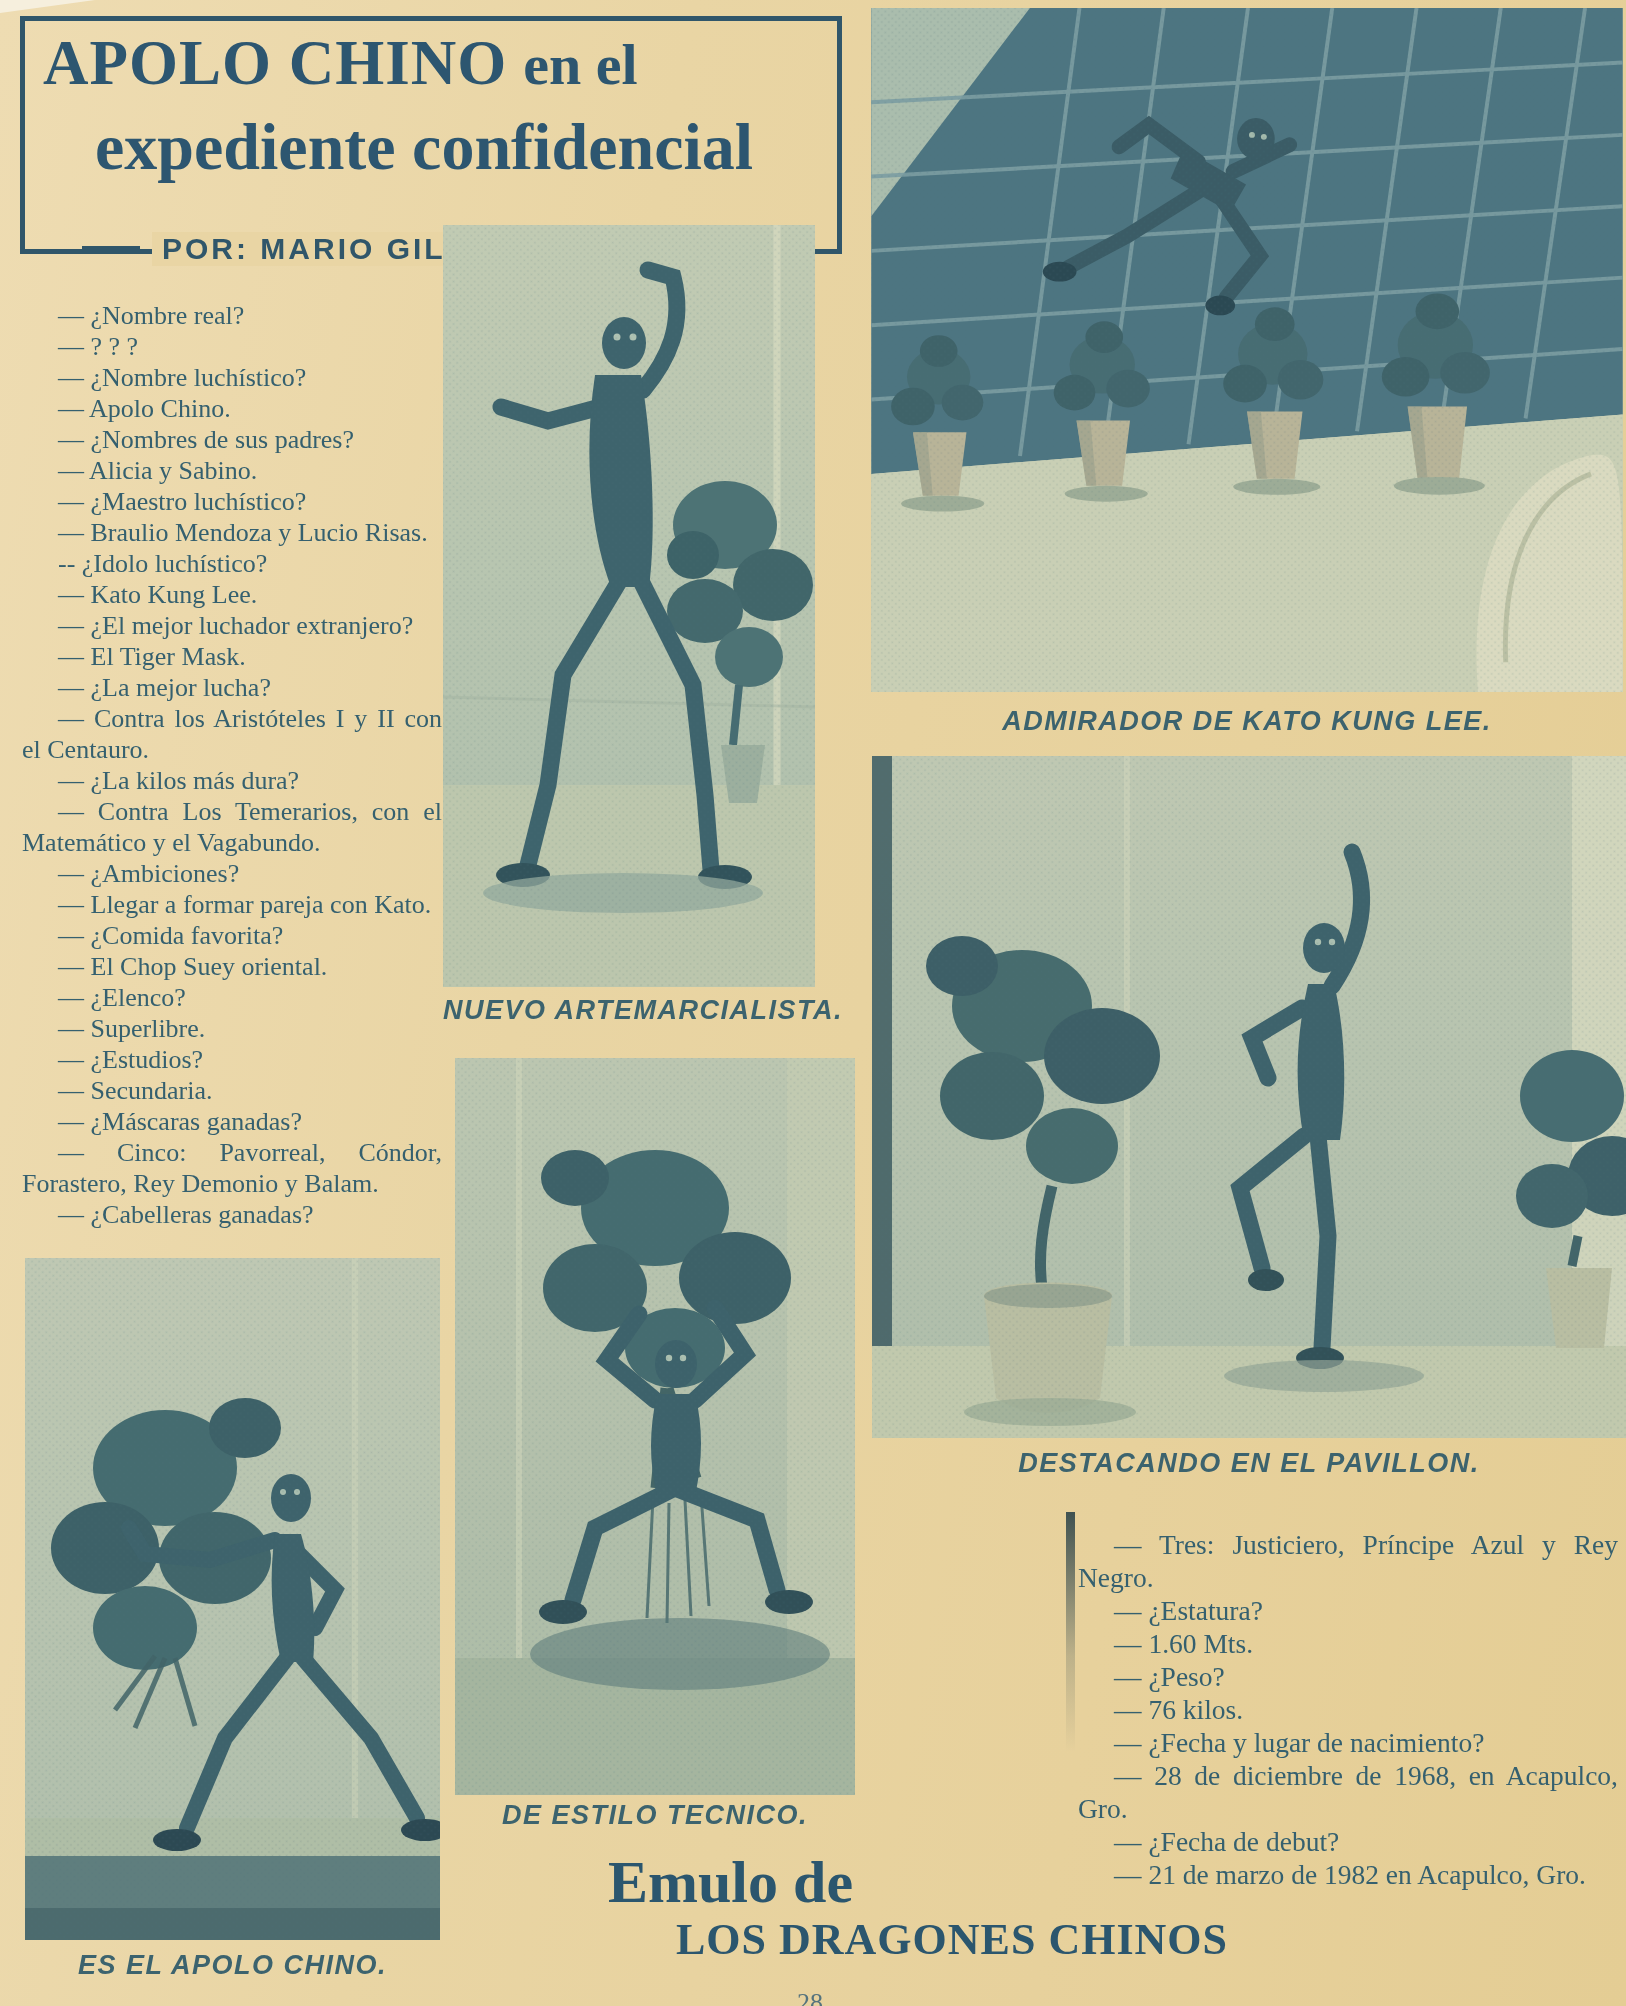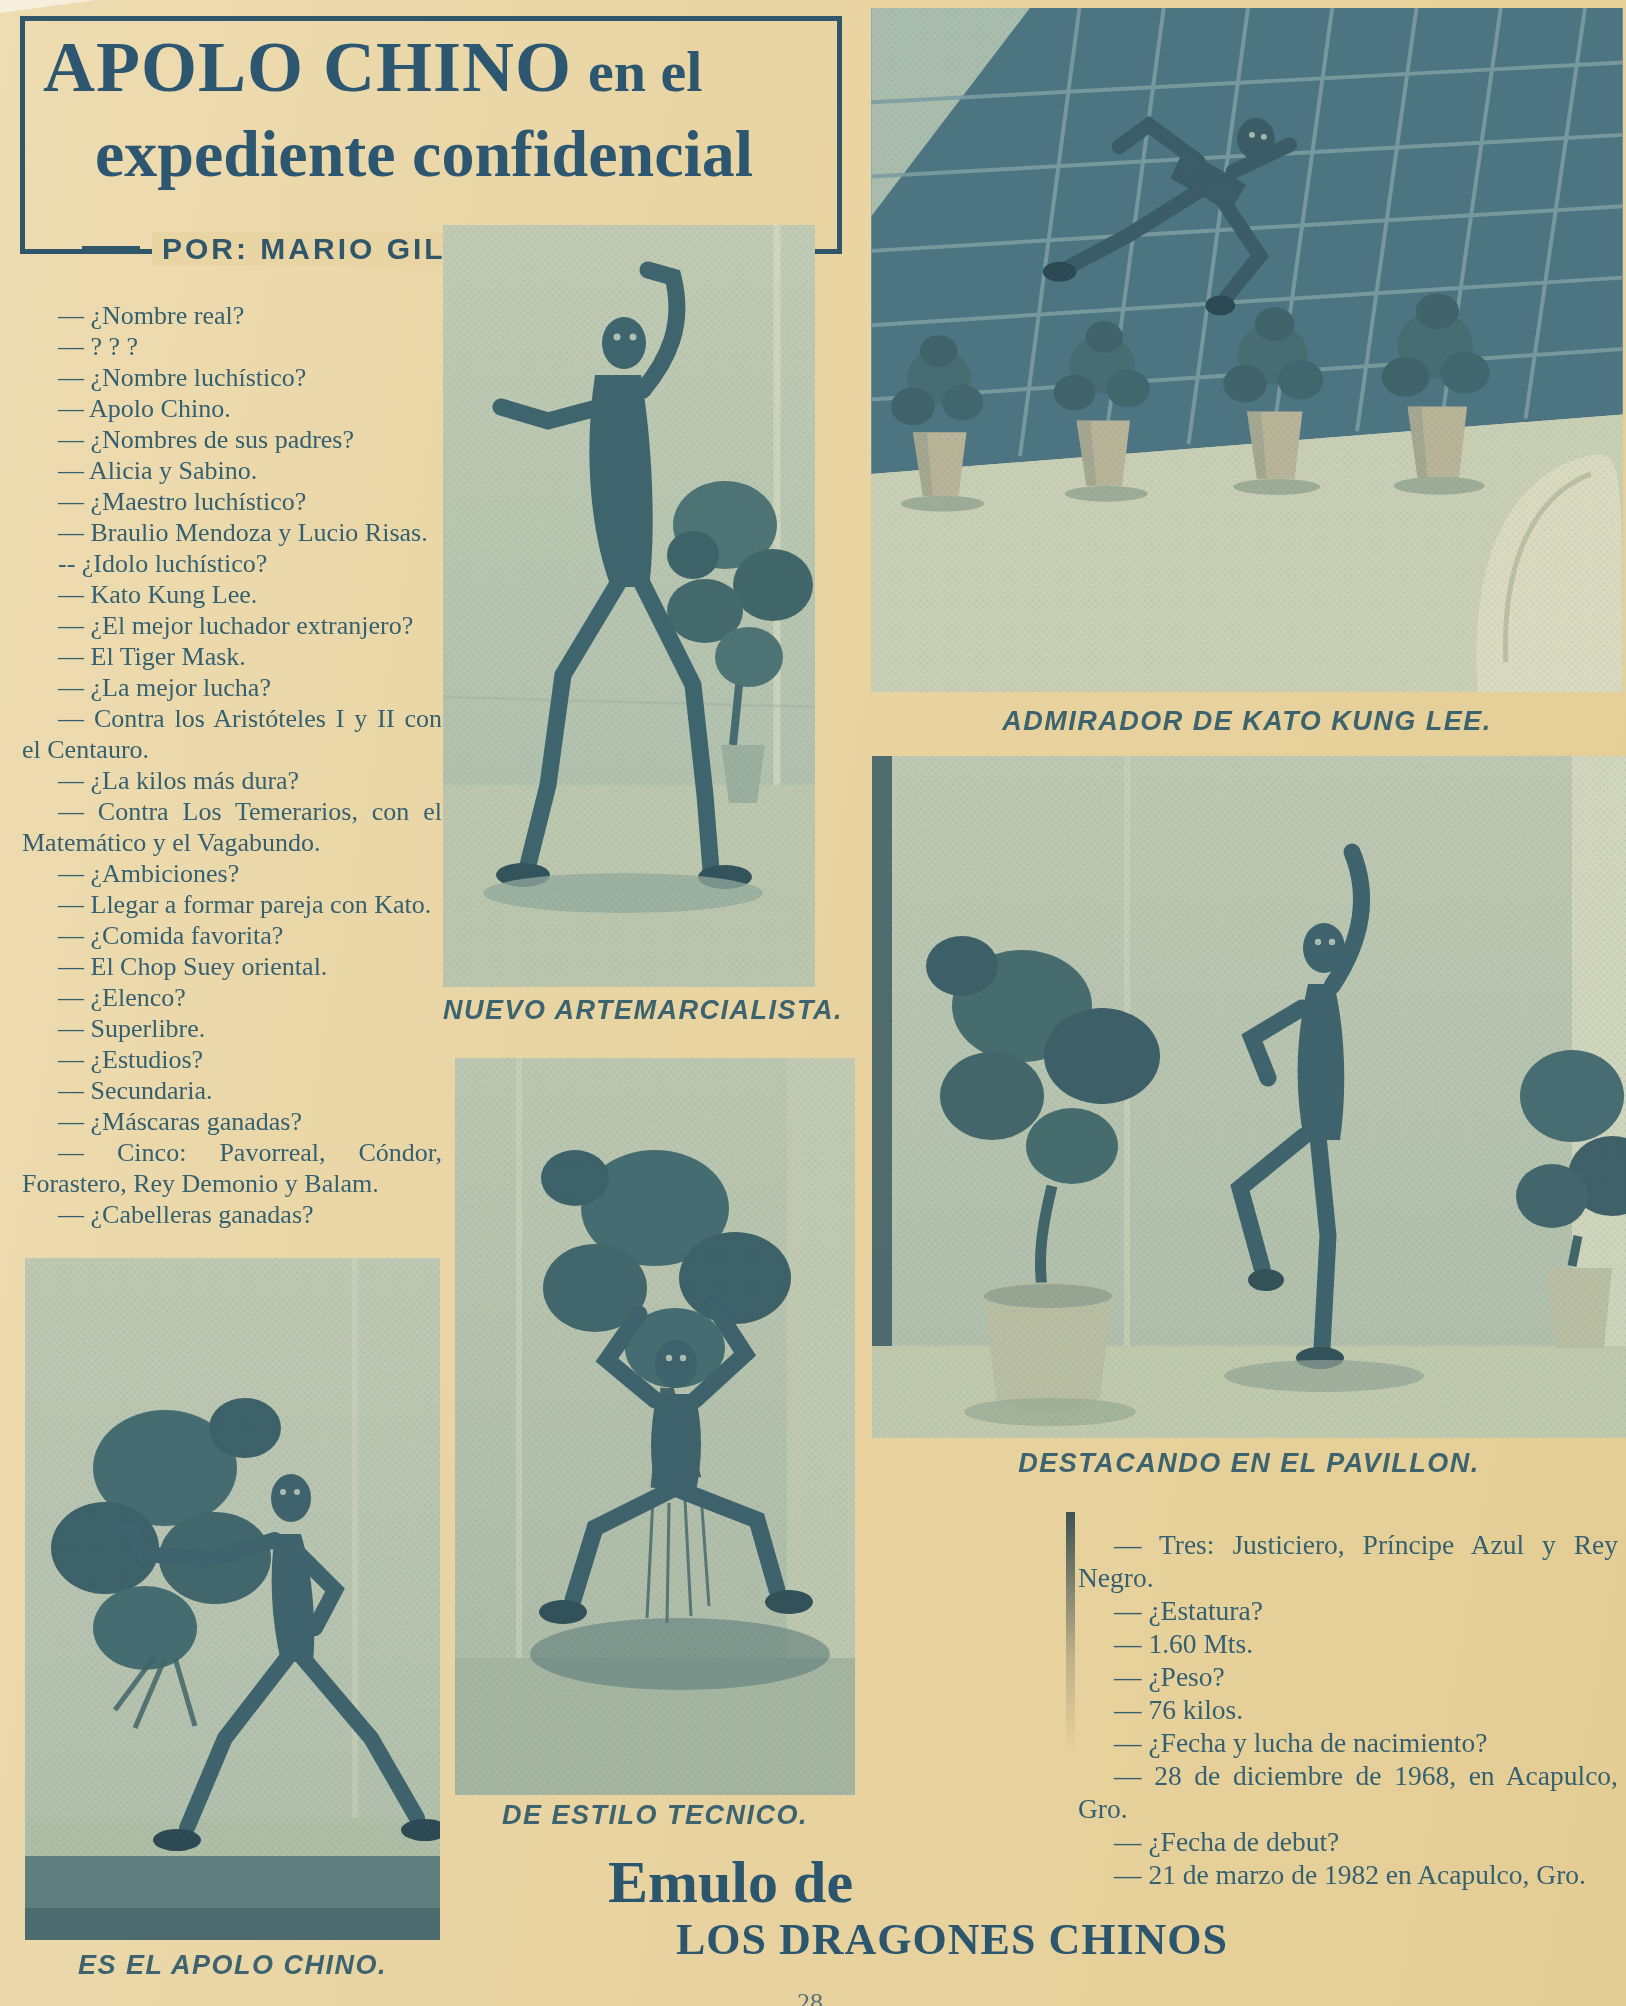--- a/index.html
+++ b/index.html
@@ -8,21 +8,21 @@
     background: linear-gradient(100deg,#eedcb2 0%, #e9d5a4 35%, #e7d19c 70%, #e4cd94 100%);
     font-family:"Liberation Serif","DejaVu Serif",serif;
     color:#35606f;
   }
   
   .title-box {
     position:absolute; left:20px; top:16px; width:812px; height:228px;
     border:5px solid #30566a;
   }
   .title-line1 { margin:10px 0 0 18px; white-space:nowrap; color:#2d5670; }
-  .t-main   { font-weight:bold; font-size:72px; line-height:1; letter-spacing:1px; }
+  .t-main   { font-weight:bold; font-size:63px; line-height:1; letter-spacing:1px; }
   .t-suffix { font-weight:bold; font-size:58px; margin-left:16px; }
   .title-line2 {
     font-weight:bold; font-size:66px; line-height:1; margin:16px 0 0 70px;
     color:#2d5670; white-space:nowrap;
   }
   .byline {
     position:absolute; left:82px; top:232px; display:flex; align-items:center; gap:12px;
   }
   .dash-bar { width:58px; height:6px; background:#30566a; }
   .byline-text {
@@ -405,21 +405,21 @@
     </svg>
   </div>
   <div class="photo-caption" style="left:25px; top:1950px; width:415px;">ES EL APOLO CHINO.</div>
 
   <div class="qa-col qa-right">
       <p>— Tres: Justiciero, Príncipe Azul y Rey Negro.</p>
       <p>— ¿Estatura?</p>
       <p>— 1.60 Mts.</p>
       <p>— ¿Peso?</p>
       <p>— 76 kilos.</p>
-      <p>— ¿Fecha y lucha de nacimiento?</p>
+      <p>— ¿Fecha y lugar de nacimiento?</p>
       <p>— 28 de diciembre de 1968, en Acapulco, Gro.</p>
       <p>— ¿Fecha de debut?</p>
       <p>— 21 de marzo de 1982 en Acapulco, Gro.</p>
     </div>
 
   <div class="footer-line1">Emulo de</div>
   <div class="footer-line2">LOS DRAGONES CHINOS</div>
   <div class="page-number">28</div>
 
   <div class="artifact-rule"></div>

